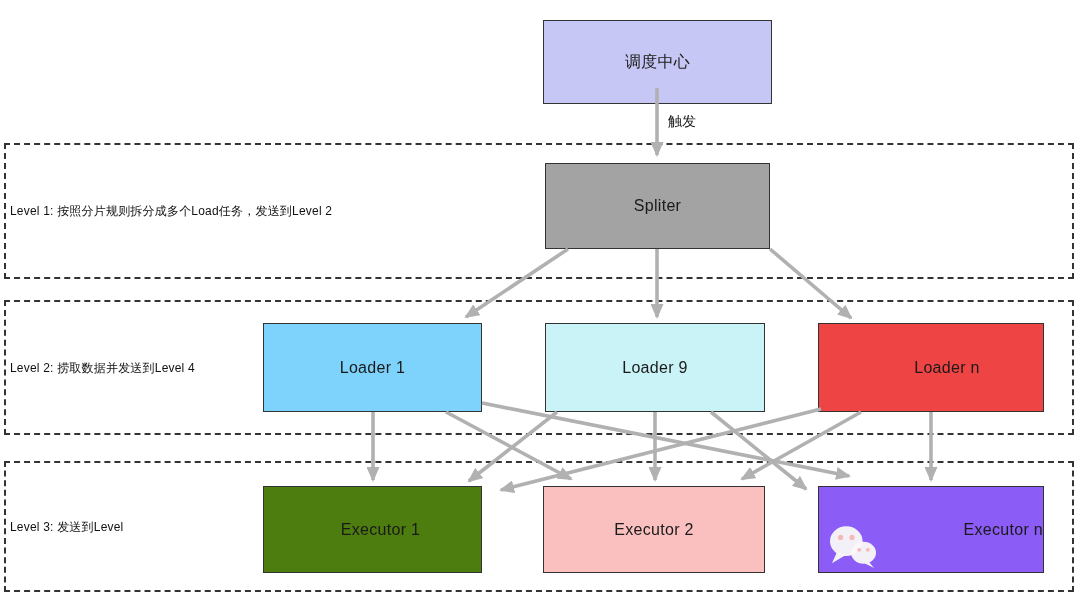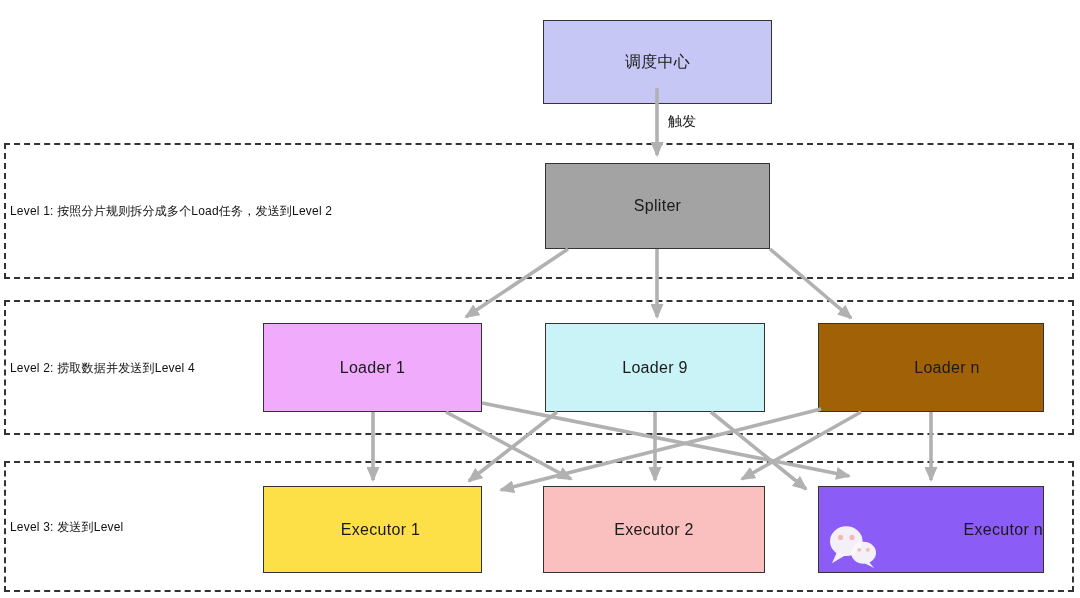--- a/index.html
+++ b/index.html
@@ -64,30 +64,30 @@
 <div class="region" id="region-level3">
   <span class="region-label">Level 3: 发送到Level</span>
 </div>
 
 <div class="node" id="node-dispatch" style="background-color: rgb(199, 199, 246);">
   <span>调度中心</span>
 </div>
 <div class="node" id="node-spliter" style="background-color: #a3a3a3;">
   <span>Spliter</span>
 </div>
-<div class="node" id="node-loader1" style="background-color: #f0abfc;">
+<div class="node" id="node-loader1" style="background-color: #7dd3fc;">
   <span>Loader 1</span>
 </div>
 <div class="node" id="node-loader2" style="background-color: rgb(201, 243, 247);">
   <span>Loader 9</span>
 </div>
-<div class="node" id="node-loadern" style="background-color: #a16207; padding-left: 32px;">
+<div class="node" id="node-loadern" style="background-color: #ef4444; padding-left: 32px;">
   <span>Loader n</span>
 </div>
-<div class="node" id="node-executor1" style="background-color: #fde047; padding-left: 16px;">
+<div class="node" id="node-executor1" style="background-color: #4d7c0f; padding-left: 16px;">
   <span>Executor 1</span>
 </div>
 <div class="node" id="node-executor2" style="background-color: rgb(250, 191, 191);">
   <span>Executor 2</span>
 </div>
 <div class="node" id="node-executorn" style="background-color: #8b5cf6; justify-content: flex-end;">
   <span>Executor n</span>
 </div>
 
 <svg id="arrow-layer" width="1080" height="598" viewBox="0 0 1080 598">

